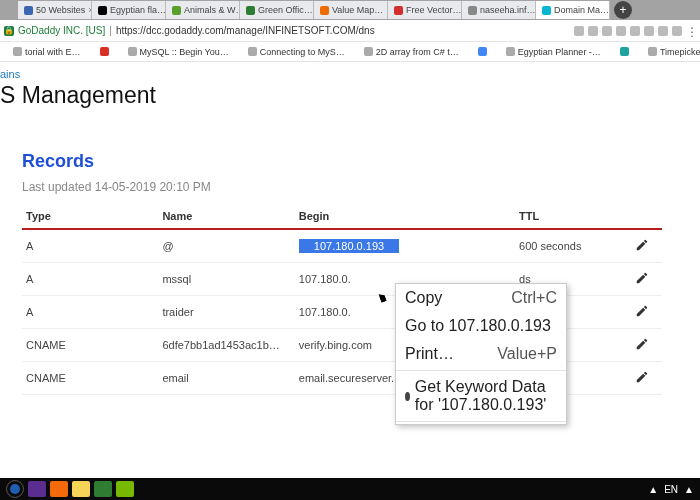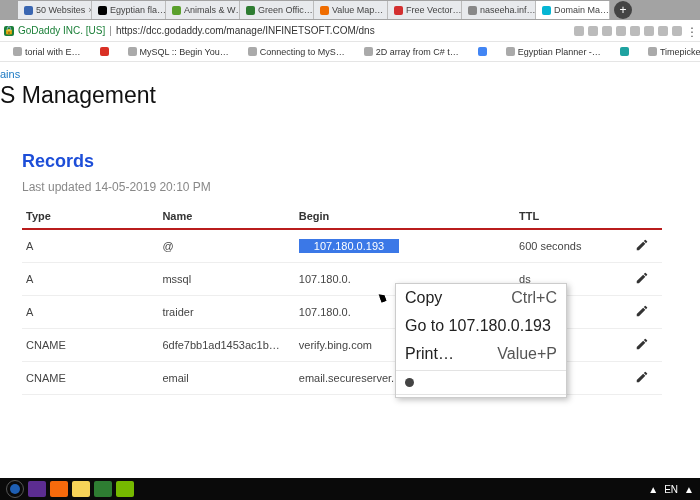--- a/index.html
+++ b/index.html
@@ -241,20 +241,21 @@
     <div class="ctx-item">
       <span>Go to 107.180.0.193</span>
     </div>
     <div class="ctx-item">
       <span>Print…</span>
       <span style="color: rgb(85, 85, 85);">Value+P</span>
     </div>
     <div class="ctx-sep"></div>
     <div class="ctx-item withicon">
       <span class="ctx-icon"></span>
+      <span>Get Keyword Data for '107.180.0.193'</span>
     </div>
     <div class="ctx-sep"></div>
   </div>
 
 <div class="cursor"></div>
 
 <div class="taskbar">
   <div class="start-orb">
     <svg width="12" height="12" viewBox="0 0 12 12">
         <circle cx="6" cy="6" r="5" fill="#1e5fb4"></circle>

